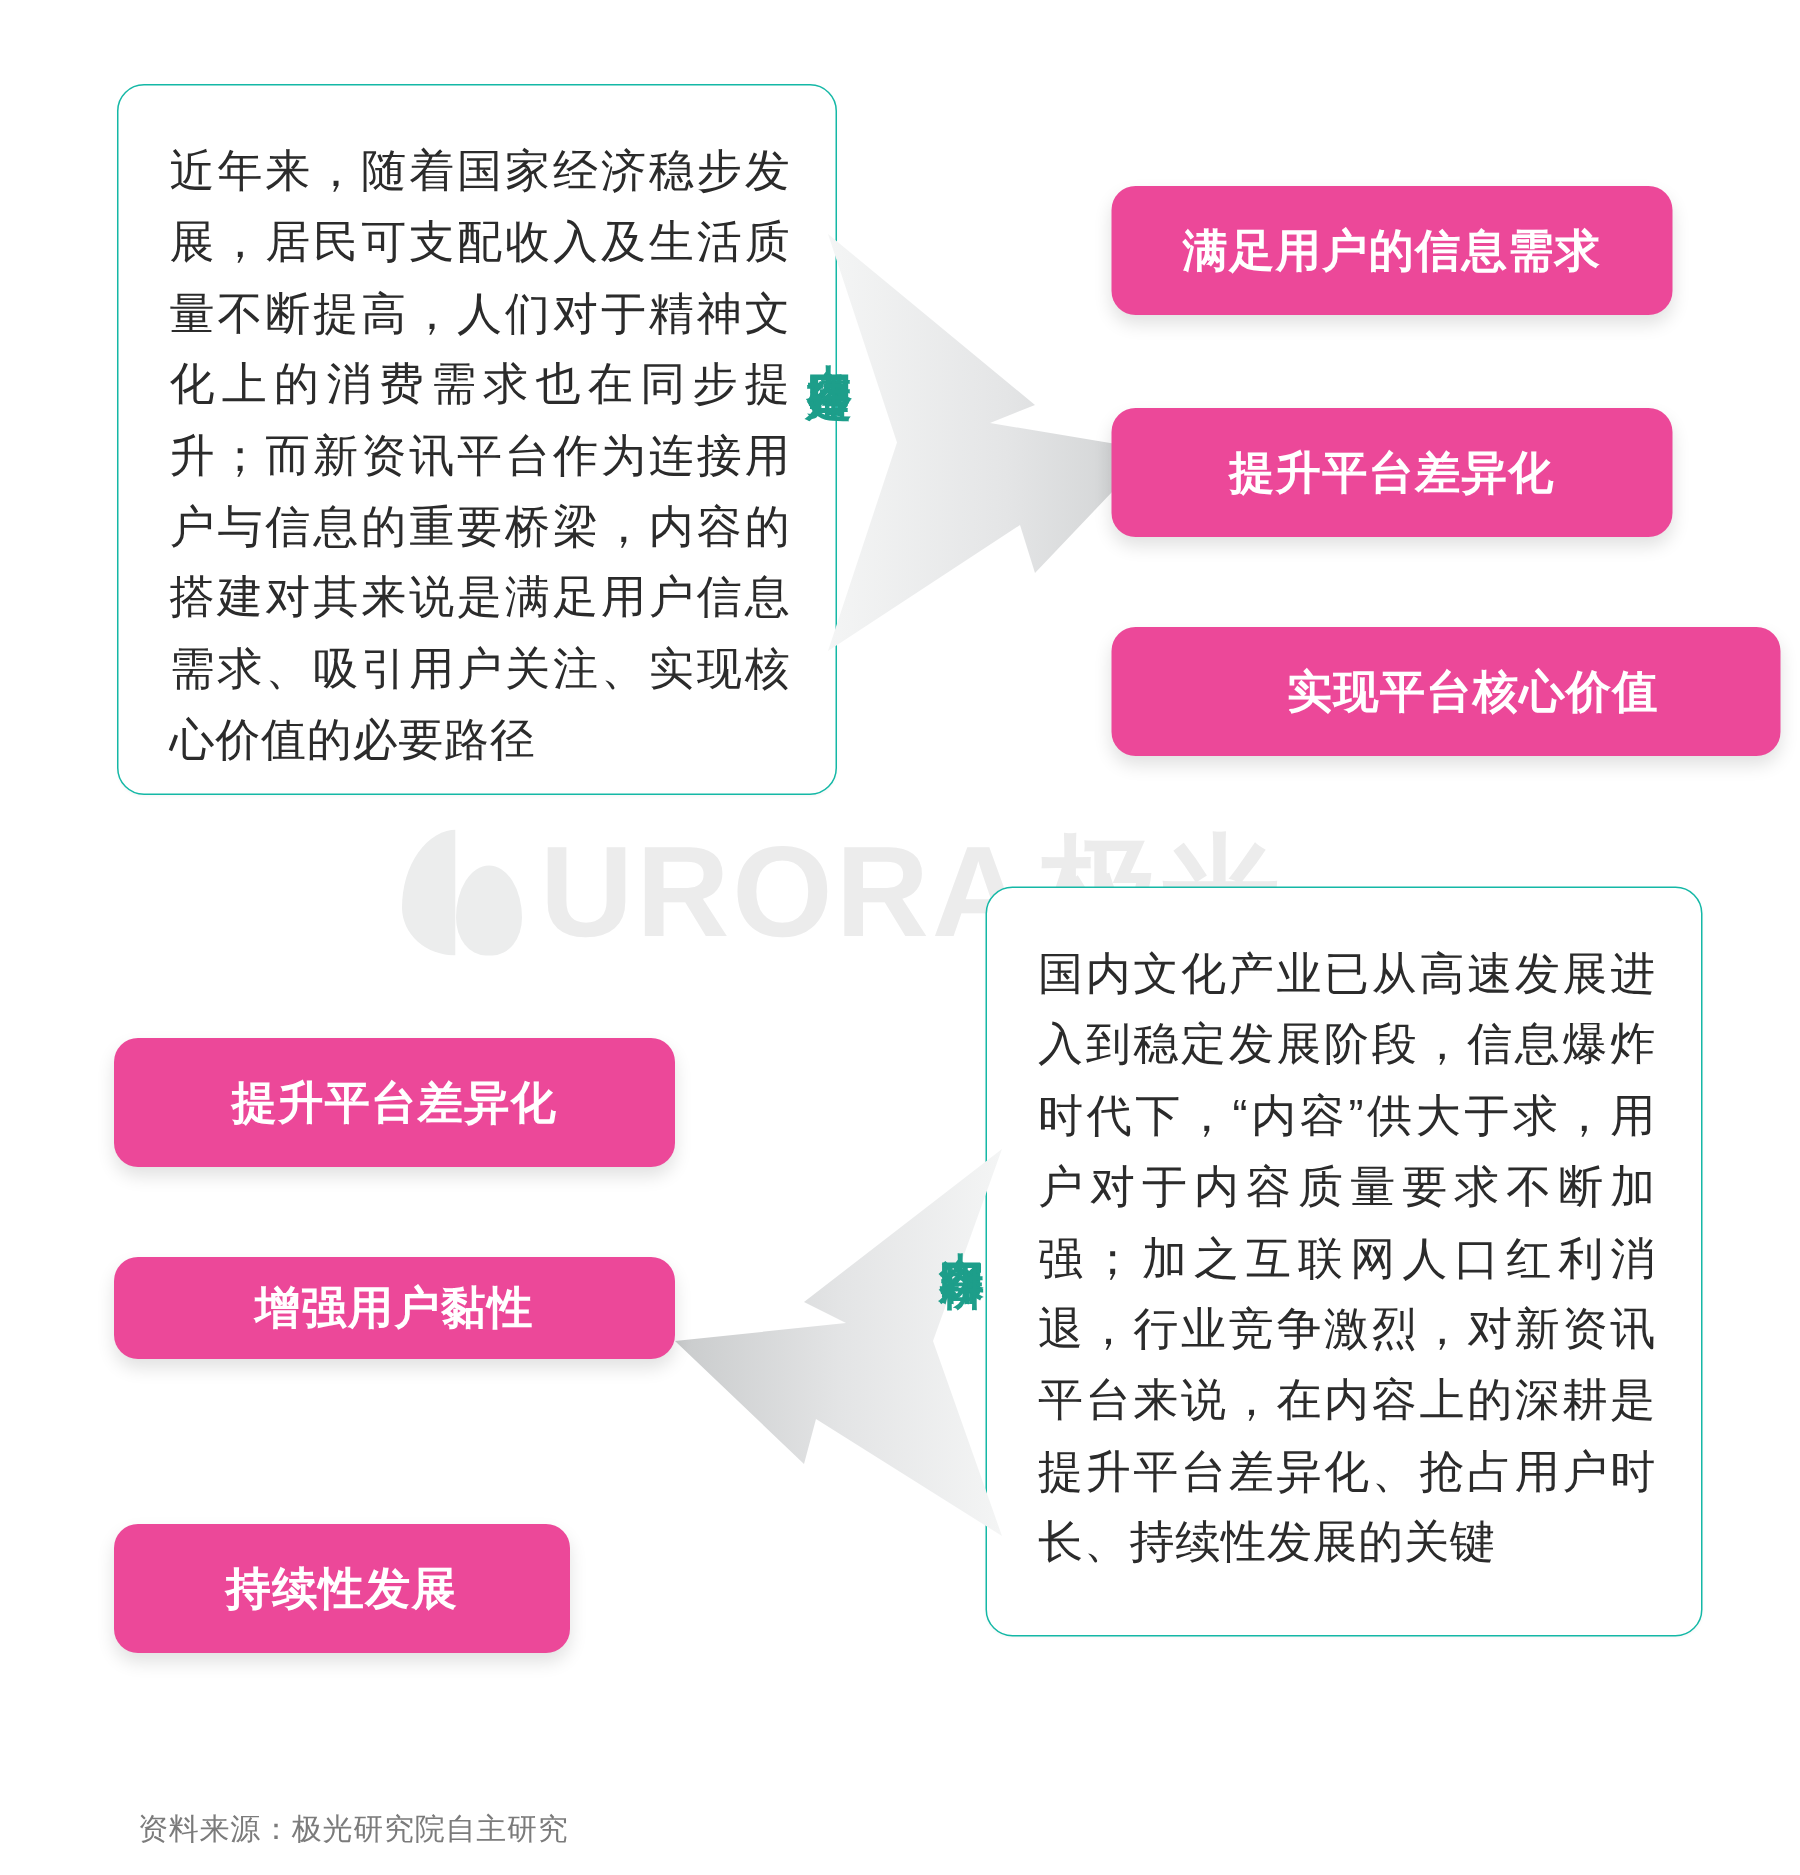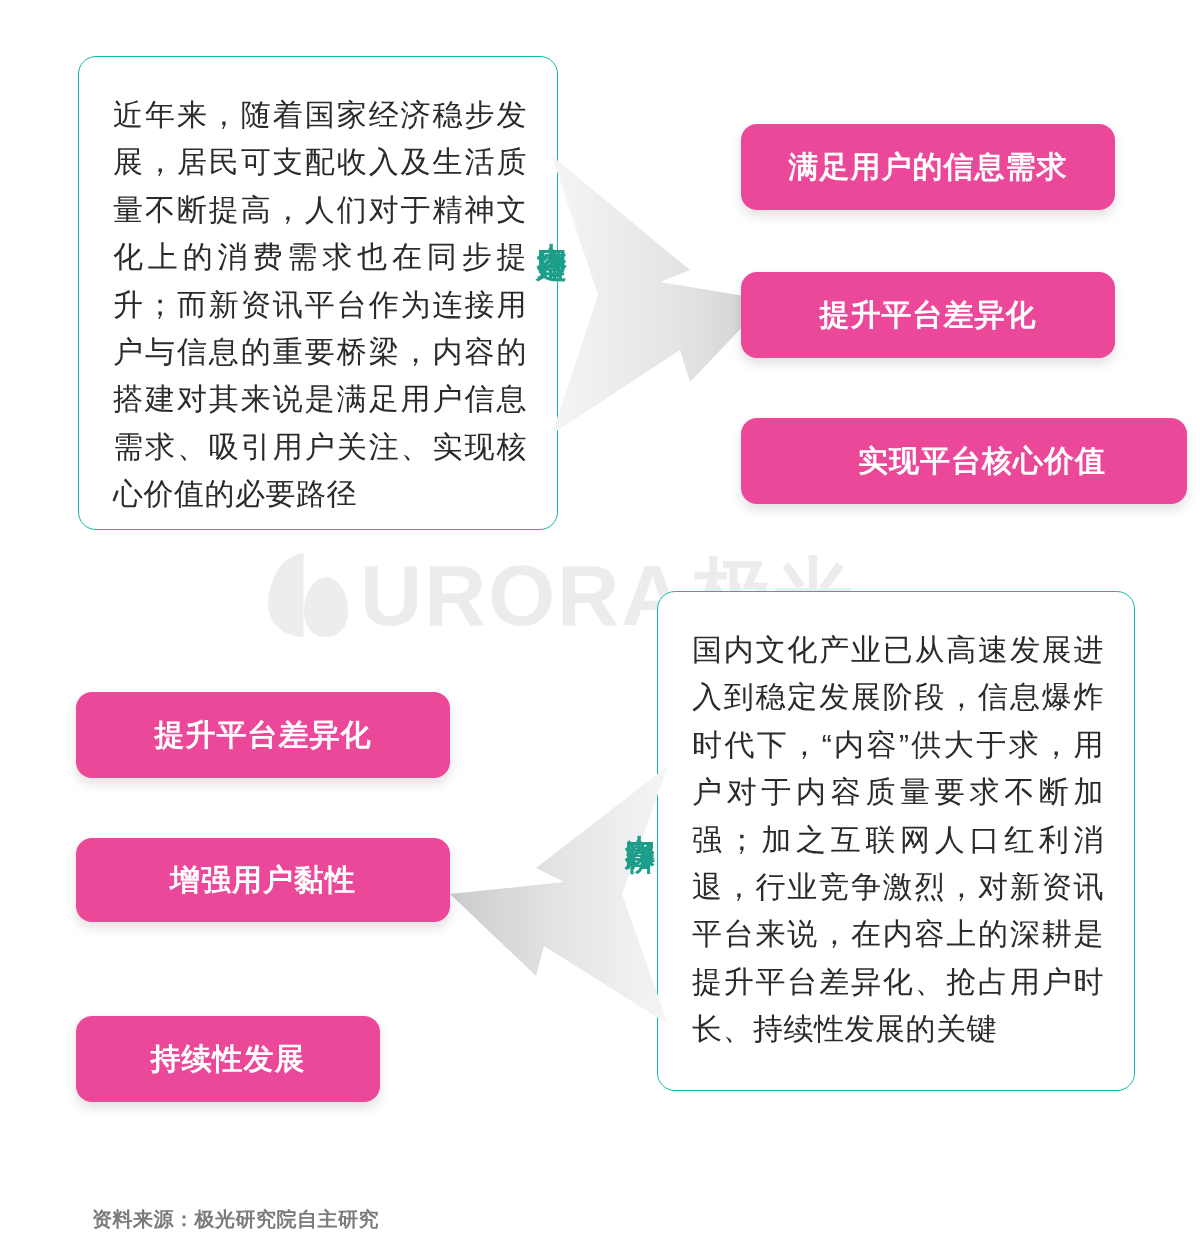--- a/index.html
+++ b/index.html
@@ -164,32 +164,31 @@
     box-sizing: border-box;
     box-shadow: 0 6px 12px rgba(0,0,0,0.12);
     text-align: center;
   }
 
   #pill-r1 { left: 741px; top: 124px;  width: 374px; height: 86px; }
   #pill-r2 { left: 741px; top: 272px;  width: 374px; height: 86px; }
   #pill-r3 { left: 741px; top: 418px;  width: 446px; height: 86px; padding-left: 36px; }
 
   #pill-l1 { left: 76px;  top: 692px;  width: 374px; height: 86px; }
-  #pill-l2 { left: 76px;  top: 838px;  width: 374px; height: 84px; text-align: center; }
+  #pill-l2 { left: 76px;  top: 838px;  width: 374px; height: 68px; text-align: center; }
   #pill-l3 { left: 76px;  top: 1016px;  width: 304px; height: 86px; }
 
   
   .footer-source {
     position: absolute;
     left: 92px;
     top: 1206px;
     font-size: 20px;
     color: #7b7b7b;
     letter-spacing: 0.5px;
-    font-weight: bold;
   }
 </style>
 </head>
 <body>
 
 <div id="stage">
 
   <div class="watermark">
     <div class="wm-mark"></div>
     <div class="wm-text">URORA</div>

